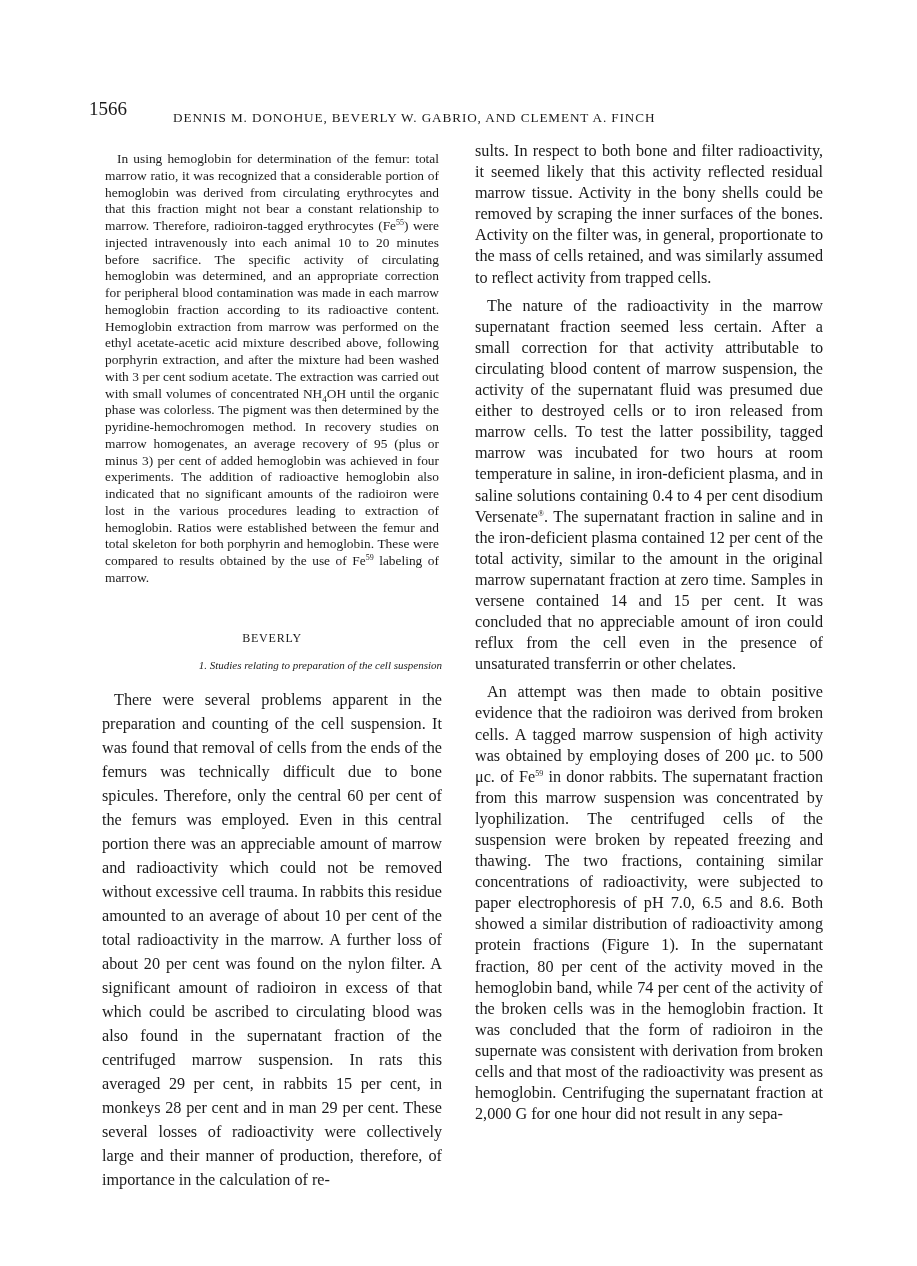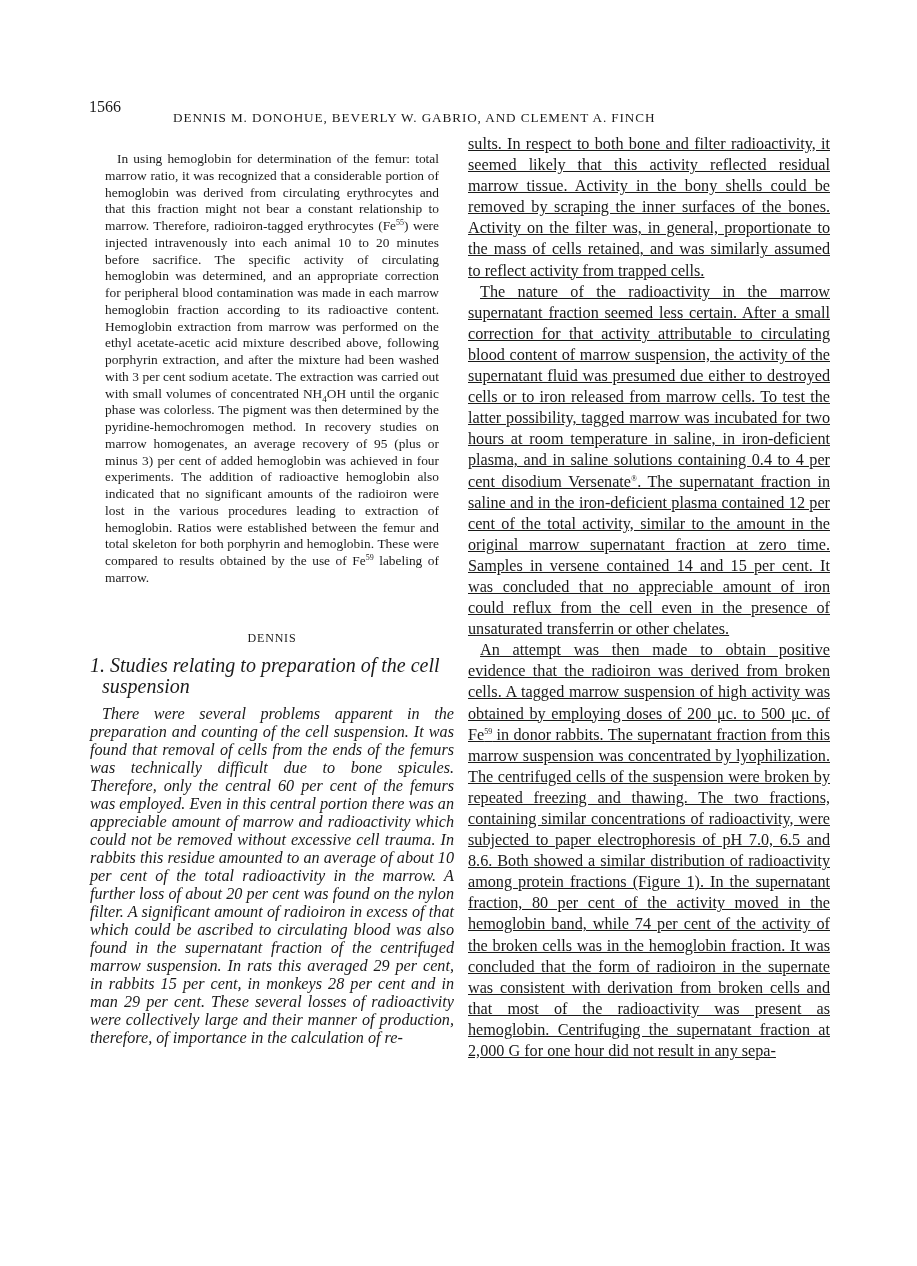--- a/index.html
+++ b/index.html
@@ -4,65 +4,65 @@
 <style>
   html, body { margin: 0; padding: 0; background: #ffffff; }
   body {
     width: 917px; height: 1266px; position: relative; overflow: hidden;
     font-family: "Liberation Serif", "DejaVu Serif", serif; color: #1a1a1a;
   }
   .header {
     position: absolute; left: 89px; top: 98px; width: 740px; height: 22px;
     font-size: 15px;
   }
-  .page-num { position: absolute; left: 0; top: 0; font-size: 16px; }
+  .page-num { position: absolute; left: 0; top: 0; font-size: 19px; }
   .running-head {
     position: absolute; left: 84px; top: 12px; font-size: 13.2px; letter-spacing: 0.9px;
     font-variant: small-caps; text-transform: uppercase;
   }
   .col-left {
     position: absolute; left: 90px; top: 136px; width: 364px;
     font-size: 13.4px; line-height: 16.75px; text-align: justify;
   }
   .col-left p { margin: 15px; text-indent: 12px; }
   .col-right {
     position: absolute; left: 468px; top: 134px; width: 362px;
     font-size: 16.2px; line-height: 21.1px; text-align: justify;
   }
-  .col-right p { margin: 0; text-indent: 12px; text-decoration: underline; }
+  .col-right p { margin: 7px; text-indent: 12px; }
   .col-right p.cont { text-indent: 0; }
   .results-block {
     position: absolute; left: 90px; top: 631px; width: 364px;
   }
   .results-heading {
     text-align: center; font-size: 12px; letter-spacing: 0.8px; margin: 0 0 9px 0;
   }
   .subheading {
-    font-style: italic; font-size: 20px; line-height: 21px; margin: 0 0 8px 0;
-    padding-left: 12px; text-indent: -12px;
+    font-style: italic; font-size: 11px; line-height: 21px; margin: 0 12px 8px 0;
+    padding-left: 12px; text-indent: -12px; text-align: right;
   }
   .results-body {
-    font-size: 16.2px; line-height: 18px; text-align: justify; margin: 0; text-indent: 12px; font-style: italic;
+    font-size: 16.2px; line-height: 24px; text-align: justify; margin: 12px; text-indent: 12px;
   }
   sup { font-size: 8px; line-height: 0; }
 </style>
 </head>
 <body>
 
 <div class="header">
   <span class="page-num">1566</span>
   <span class="running-head">DENNIS M. DONOHUE, BEVERLY W. GABRIO, AND CLEMENT A. FINCH</span>
 </div>
 
 <div class="col-left">
   <p><span>In using hemoglobin for determination of the femur: total marrow ratio, it was recognized that a considerable portion of hemoglobin was derived from circulating erythrocytes and that this fraction might not bear a constant relationship to marrow. Therefore, radioiron-tagged erythrocytes (Fe</span><sup>55</sup><span>) were injected intravenously into each animal 10 to 20 minutes before sacrifice. The specific activity of circulating hemoglobin was determined, and an appropriate correction for peripheral blood contamination was made in each marrow hemoglobin fraction according to its radioactive content. Hemoglobin extraction from marrow was performed on the ethyl acetate-acetic acid mixture described above, following porphyrin extraction, and after the mixture had been washed with 3 per cent sodium acetate. The extraction was carried out with small volumes of concentrated NH</span><sub style="font-size:9px;line-height:0;">4</sub><span>OH until the organic phase was colorless. The pigment was then determined by the pyridine-hemochromogen method. In recovery studies on marrow homogenates, an average recovery of 95 (plus or minus 3) per cent of added hemoglobin was achieved in four experiments. The addition of radioactive hemoglobin also indicated that no significant amounts of the radioiron were lost in the various procedures leading to extraction of hemoglobin. Ratios were established between the femur and total skeleton for both porphyrin and hemoglobin. These were compared to results obtained by the use of Fe</span><sup>59</sup><span> labeling of marrow.</span></p>
 </div>
 
 <div class="results-block">
-  <div class="results-heading">DENNIS</div>
+  <div class="results-heading">BEVERLY</div>
   <div class="subheading">1. Studies relating to preparation of the cell suspension</div>
   <p class="results-body">There were several problems apparent in the preparation and counting of the cell suspension. It was found that removal of cells from the ends of the femurs was technically difficult due to bone spicules. Therefore, only the central 60 per cent of the femurs was employed. Even in this central portion there was an appreciable amount of marrow and radioactivity which could not be removed without excessive cell trauma. In rabbits this residue amounted to an average of about 10 per cent of the total radioactivity in the marrow. A further loss of about 20 per cent was found on the nylon filter. A significant amount of radioiron in excess of that which could be ascribed to circulating blood was also found in the supernatant fraction of the centrifuged marrow suspension. In rats this averaged 29 per cent, in rabbits 15 per cent, in monkeys 28 per cent and in man 29 per cent. These several losses of radioactivity were collectively large and their manner of production, therefore, of importance in the calculation of re-</p>
 </div>
 
 <div class="col-right">
   <p class="cont">sults. In respect to both bone and filter radioactivity, it seemed likely that this activity reflected residual marrow tissue. Activity in the bony shells could be removed by scraping the inner surfaces of the bones. Activity on the filter was, in general, proportionate to the mass of cells retained, and was similarly assumed to reflect activity from trapped cells.</p>
   <p><span>The nature of the radioactivity in the marrow supernatant fraction seemed less certain. After a small correction for that activity attributable to circulating blood content of marrow suspension, the activity of the supernatant fluid was presumed due either to destroyed cells or to iron released from marrow cells. To test the latter possibility, tagged marrow was incubated for two hours at room temperature in saline, in iron-deficient plasma, and in saline solutions containing 0.4 to 4 per cent disodium Versenate</span><sup>®</sup><span>. The supernatant fraction in saline and in the iron-deficient plasma contained 12 per cent of the total activity, similar to the amount in the original marrow supernatant fraction at zero time. Samples in versene contained 14 and 15 per cent. It was concluded that no appreciable amount of iron could reflux from the cell even in the presence of unsaturated transferrin or other chelates.</span></p>
   <p><span>An attempt was then made to obtain positive evidence that the radioiron was derived from broken cells. A tagged marrow suspension of high activity was obtained by employing doses of 200 μc. to 500 μc. of Fe</span><sup>59</sup><span> in donor rabbits. The supernatant fraction from this marrow suspension was concentrated by lyophilization. The centrifuged cells of the suspension were broken by repeated freezing and thawing. The two fractions, containing similar concentrations of radioactivity, were subjected to paper electrophoresis of pH 7.0, 6.5 and 8.6. Both showed a similar distribution of radioactivity among protein fractions (Figure 1). In the supernatant fraction, 80 per cent of the activity moved in the hemoglobin band, while 74 per cent of the activity of the broken cells was in the hemoglobin fraction. It was concluded that the form of radioiron in the supernate was consistent with derivation from broken cells and that most of the radioactivity was present as hemoglobin. Centrifuging the supernatant fraction at 2,000 G for one hour did not result in any sepa-</span></p>
 </div>
 

